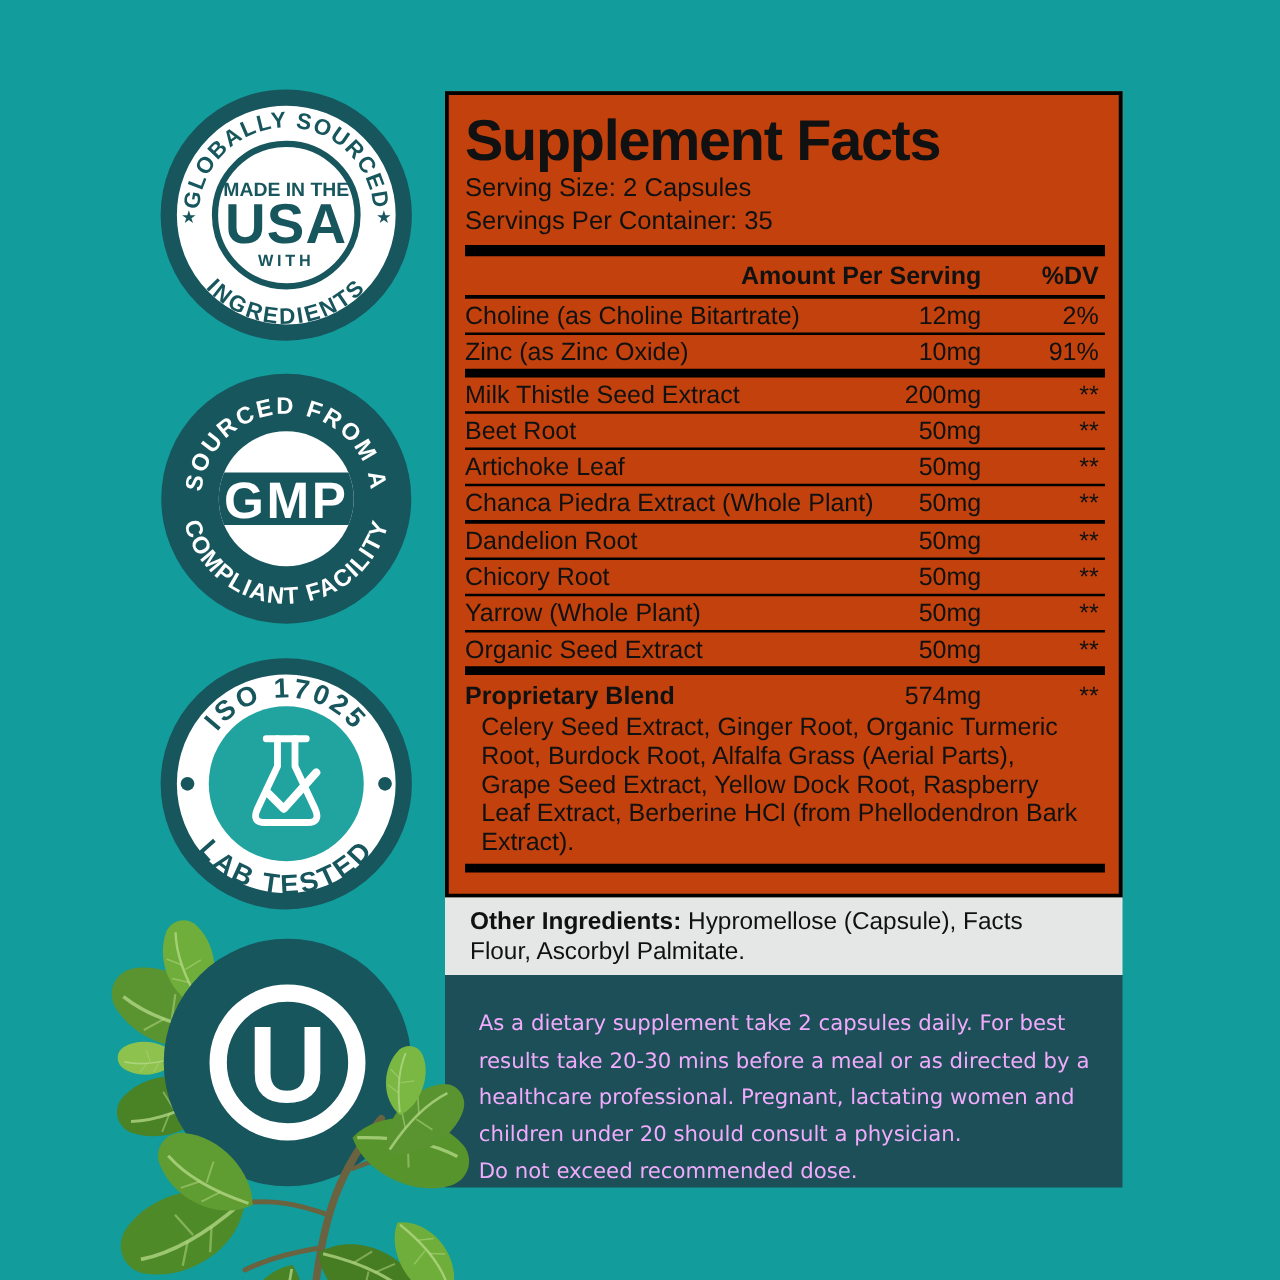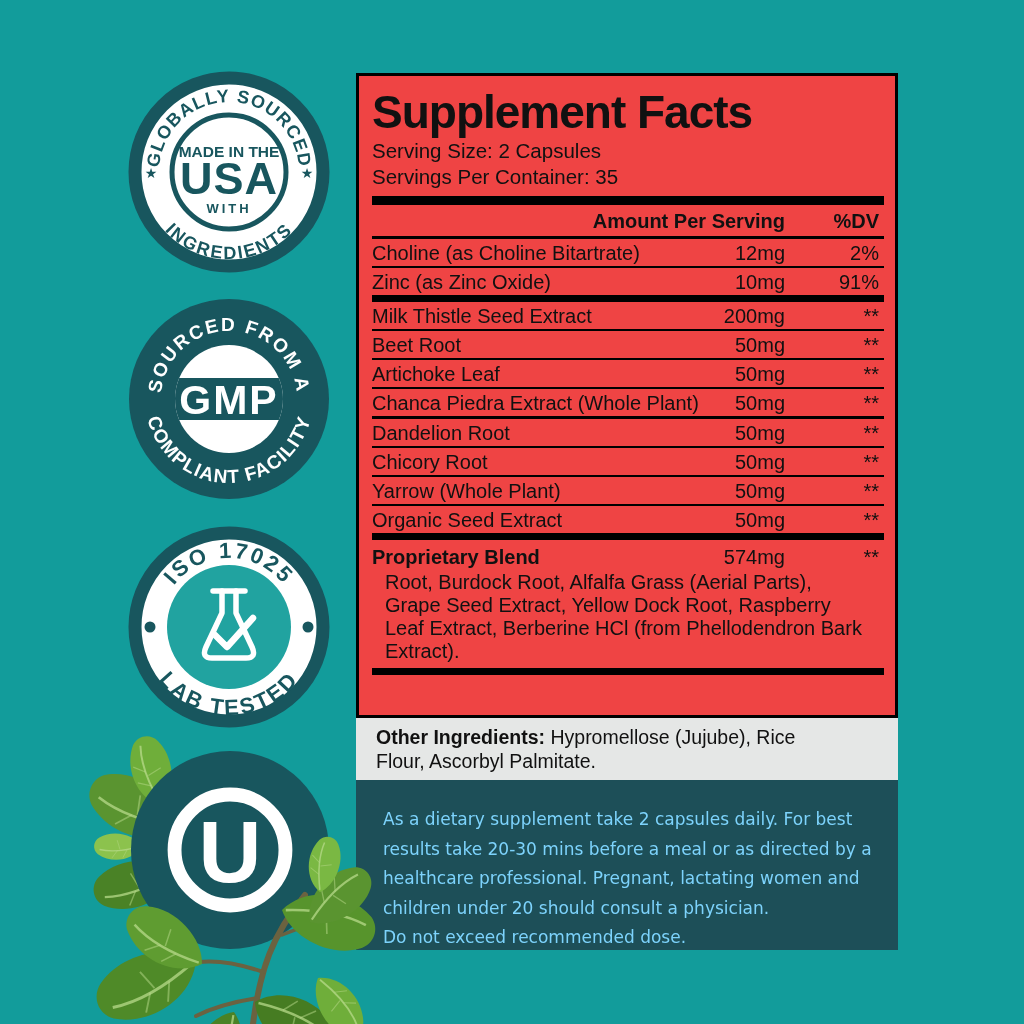--- a/index.html
+++ b/index.html
@@ -11,21 +11,21 @@
   .badge svg{display:block;width:100%;height:100%;}
   #badge-usa{top:70px;}
   #badge-gmp{top:297px;}
   #badge-iso{top:525px;}
   #badge-u{top:749px;width:202px;height:202px;left:129px;z-index:2;}
   .leaves{position:absolute;left:20px;top:710px;width:360px;height:314px;}
   #leaves-back{z-index:1;}
   #leaves-front{z-index:3;}
 
   
-  .panel{position:absolute;left:356px;top:73px;width:542px;height:645px;background:#ef4444;
+  .panel{position:absolute;left:356px;top:73px;width:542px;height:645px;background:#c2410c;
          border:3px solid #000;box-sizing:border-box;padding:6px 11px 0 13px;overflow:hidden;color:#111;}
   .sf-title{font-size:46px;font-weight:bold;line-height:48px;letter-spacing:-1px;margin-top:6px;}
   .serving{font-size:20.5px;line-height:22px;margin-top:4px;}
   .rule{background:#000;height:2px;}
   .rule.medium{height:3px;}
   .rule.thick{height:7px;}
   .rule.bar-top{height:9px;margin-top:8px;}
   .hdr{position:relative;height:31px;line-height:32px;font-weight:bold;font-size:20px;}
   .t-row{position:relative;font-size:20px;line-height:22px;padding:2.5px 0;}
   .amt{position:absolute;right:99px;top:2.5px;white-space:nowrap;}
@@ -38,21 +38,21 @@
   .footnote{font-size:20px;line-height:24px;padding-top:4px;margin-top:40px;}
   .bar-bottom{margin-top:5px;}
 
   
   .grey-box{position:absolute;left:356px;top:718px;width:542px;height:62px;background:#e5e7e6;
             box-sizing:border-box;padding:7px 0 0 20px;color:#111;font-size:19.5px;line-height:24px;}
   .grey-box b{font-weight:bold;}
 
   
   .dark-box{position:absolute;left:356px;top:780px;width:542px;height:170px;background:#1d4f58;
-            box-sizing:border-box;padding:25px 0 0 27px;color:#7dd3fc;
+            box-sizing:border-box;padding:25px 0 0 27px;color:#f0abfc;
             font-family:"DejaVu Sans","Liberation Sans",sans-serif;font-size:17px;line-height:29.5px;}
   .dark-box .dline{white-space:nowrap;}
 </style>
 </head>
 <body>
 
 <div class="stage">
 
   <div class="badge" id="badge-usa">
     <svg viewBox="0 0 204 204">
@@ -194,32 +194,33 @@
         <div class="t-row"><span class="nm">Organic Seed Extract</span><span class="amt">50mg</span><span class="dvv">**</span></div>
         <div class="rule thick"></div>
       </div>
 
     <div class="blend-row">
       <span>Proprietary Blend</span>
       <span class="amt">574mg</span>
       <span class="dvv">**</span>
     </div>
     <div id="blend-desc">
+        <div class="blend-desc">Celery Seed Extract, Ginger Root, Organic Turmeric</div>
         <div class="blend-desc">Root, Burdock Root, Alfalfa Grass (Aerial Parts),</div>
         <div class="blend-desc">Grape Seed Extract, Yellow Dock Root, Raspberry</div>
         <div class="blend-desc">Leaf Extract, Berberine HCl (from Phellodendron Bark</div>
         <div class="blend-desc">Extract).</div>
       </div>
 
     <div class="rule thick bar-bottom"></div>
     <div class="footnote">** Daily Value (DV) not established.</div>
   </div>
 
   <div class="grey-box">
-    <div><b>Other Ingredients:</b><span> Hypromellose (Jujube), Rice</span></div>
+    <div><b>Other Ingredients:</b><span> Hypromellose (Capsule), Facts</span></div>
     <div>Flour, Ascorbyl Palmitate.</div>
   </div>
 
   <div class="dark-box" id="directions-host">
       <div class="dline">As a dietary supplement take 2 capsules daily. For best</div>
       <div class="dline">results take 20-30 mins before a meal or as directed by a</div>
       <div class="dline">healthcare professional. Pregnant, lactating women and</div>
       <div class="dline">children under 20 should consult a physician.</div>
       <div class="dline">Do not exceed recommended dose.</div>
     </div>

